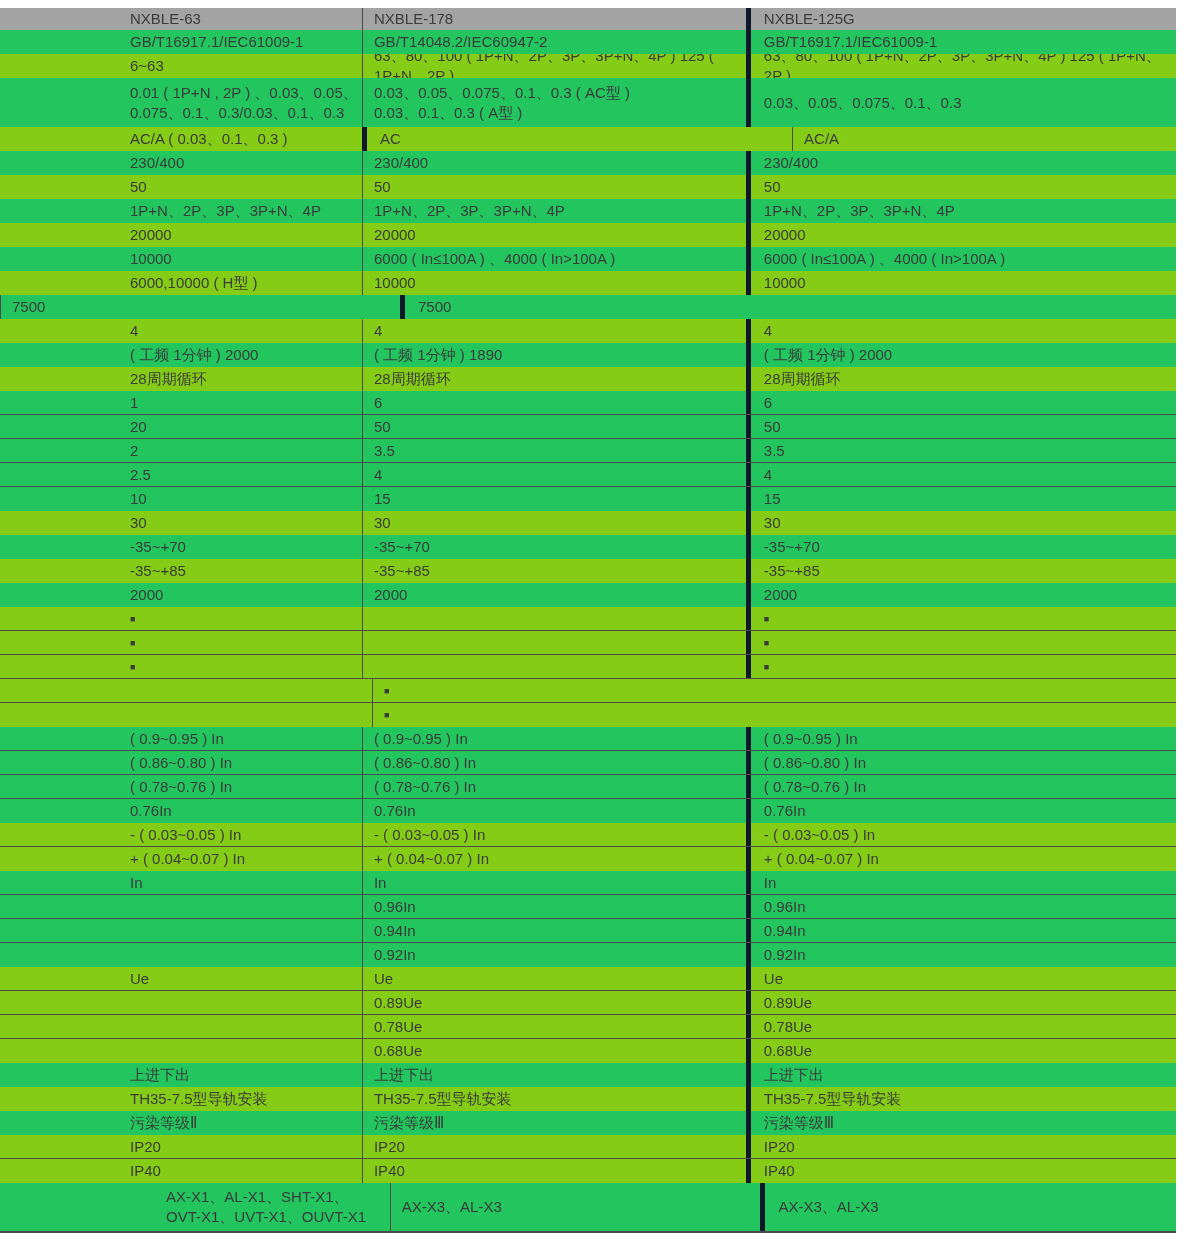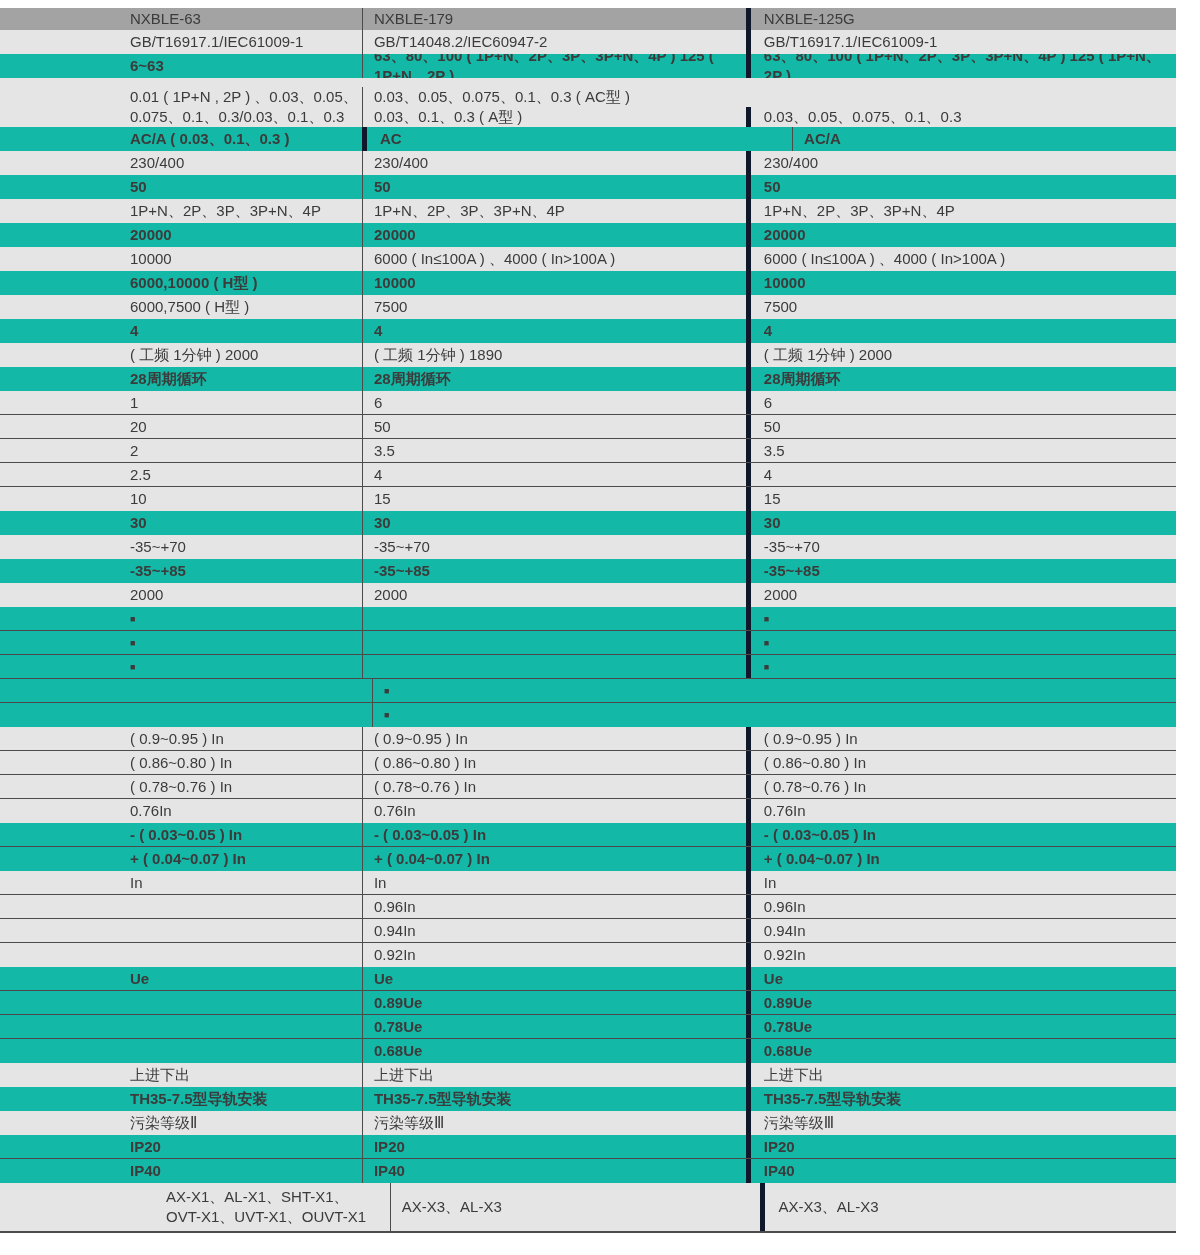--- a/index.html
+++ b/index.html
@@ -16,23 +16,23 @@
   }
   .spec-table {
     margin-top: 8px;
     width: 1176px;
     font-size: 15px;
   }
   .row {
     display: flex;
     height: 24px;
     box-sizing: border-box;
-    background: #e5e5e5;
-  }
-  .row.blue { background: #14b8a6; font-weight: bold; }
+    background: #22c55e;
+  }
+  .row.blue { background: #84cc16; }
   .row.header {
     background: #a3a3a3;
     height: 22px;
   }
   .row.bb { border-bottom: 1px solid #4b4b4b; }
   .cell {
     box-sizing: border-box;
     display: flex;
     align-items: center;
     line-height: 20px;
@@ -60,35 +60,35 @@
     height: 2px;
     background: #4b4b4b;
   }
 </style>
 </head>
 <body>
 
 <div class="spec-table">
   <div class="row header">
     <div class="cell c1">NXBLE-63</div>
-    <div class="cell c2">NXBLE-179</div>
+    <div class="cell c2">NXBLE-178</div>
     <div class="cell c3">NXBLE-125G</div>
   </div>
   <div id="tbody">
       <div class="row">
         <div class="cell c1">GB/T16917.1/IEC61009-1</div>
         <div class="cell c2">GB/T14048.2/IEC60947-2</div>
         <div class="cell c3">GB/T16917.1/IEC61009-1</div>
       </div>
       <div class="row blue">
         <div class="cell c1">6~63</div>
         <div class="cell c2">63、80、100 ( 1P+N、2P、3P、3P+N、4P ) 125 ( 1P+N、2P )</div>
         <div class="cell c3">63、80、100 ( 1P+N、2P、3P、3P+N、4P ) 125 ( 1P+N、2P )</div>
       </div>
-      <div class="row" style="height: 49px; align-items: flex-end;">
+      <div class="row" style="height: 49px;">
         <div class="cell c1">0.01 ( 1P+N , 2P ) 、0.03、0.05、
 0.075、0.1、0.3/0.03、0.1、0.3</div>
         <div class="cell c2">0.03、0.05、0.075、0.1、0.3 ( AC型 )
 0.03、0.1、0.3 ( A型 )</div>
         <div class="cell c3">0.03、0.05、0.075、0.1、0.3</div>
       </div>
       <div class="row blue">
         <div class="cell c1">AC/A ( 0.03、0.1、0.3 )</div>
         <div class="cell c3">AC</div>
         <div class="cell c2">AC/A</div>
@@ -117,21 +117,20 @@
         <div class="cell c1">10000</div>
         <div class="cell c2">6000 ( In≤100A ) 、4000 ( In&gt;100A )</div>
         <div class="cell c3">6000 ( In≤100A ) 、4000 ( In&gt;100A )</div>
       </div>
       <div class="row blue">
         <div class="cell c1">6000,10000 ( H型 )</div>
         <div class="cell c2">10000</div>
         <div class="cell c3">10000</div>
       </div>
       <div class="row">
-        <div class="cell c1">6000,7500 ( H型 )</div>
         <div class="cell c2">7500</div>
         <div class="cell c3">7500</div>
       </div>
       <div class="row blue">
         <div class="cell c1">4</div>
         <div class="cell c2">4</div>
         <div class="cell c3">4</div>
       </div>
       <div class="row">
         <div class="cell c1">( 工频 1分钟 ) 2000</div>

